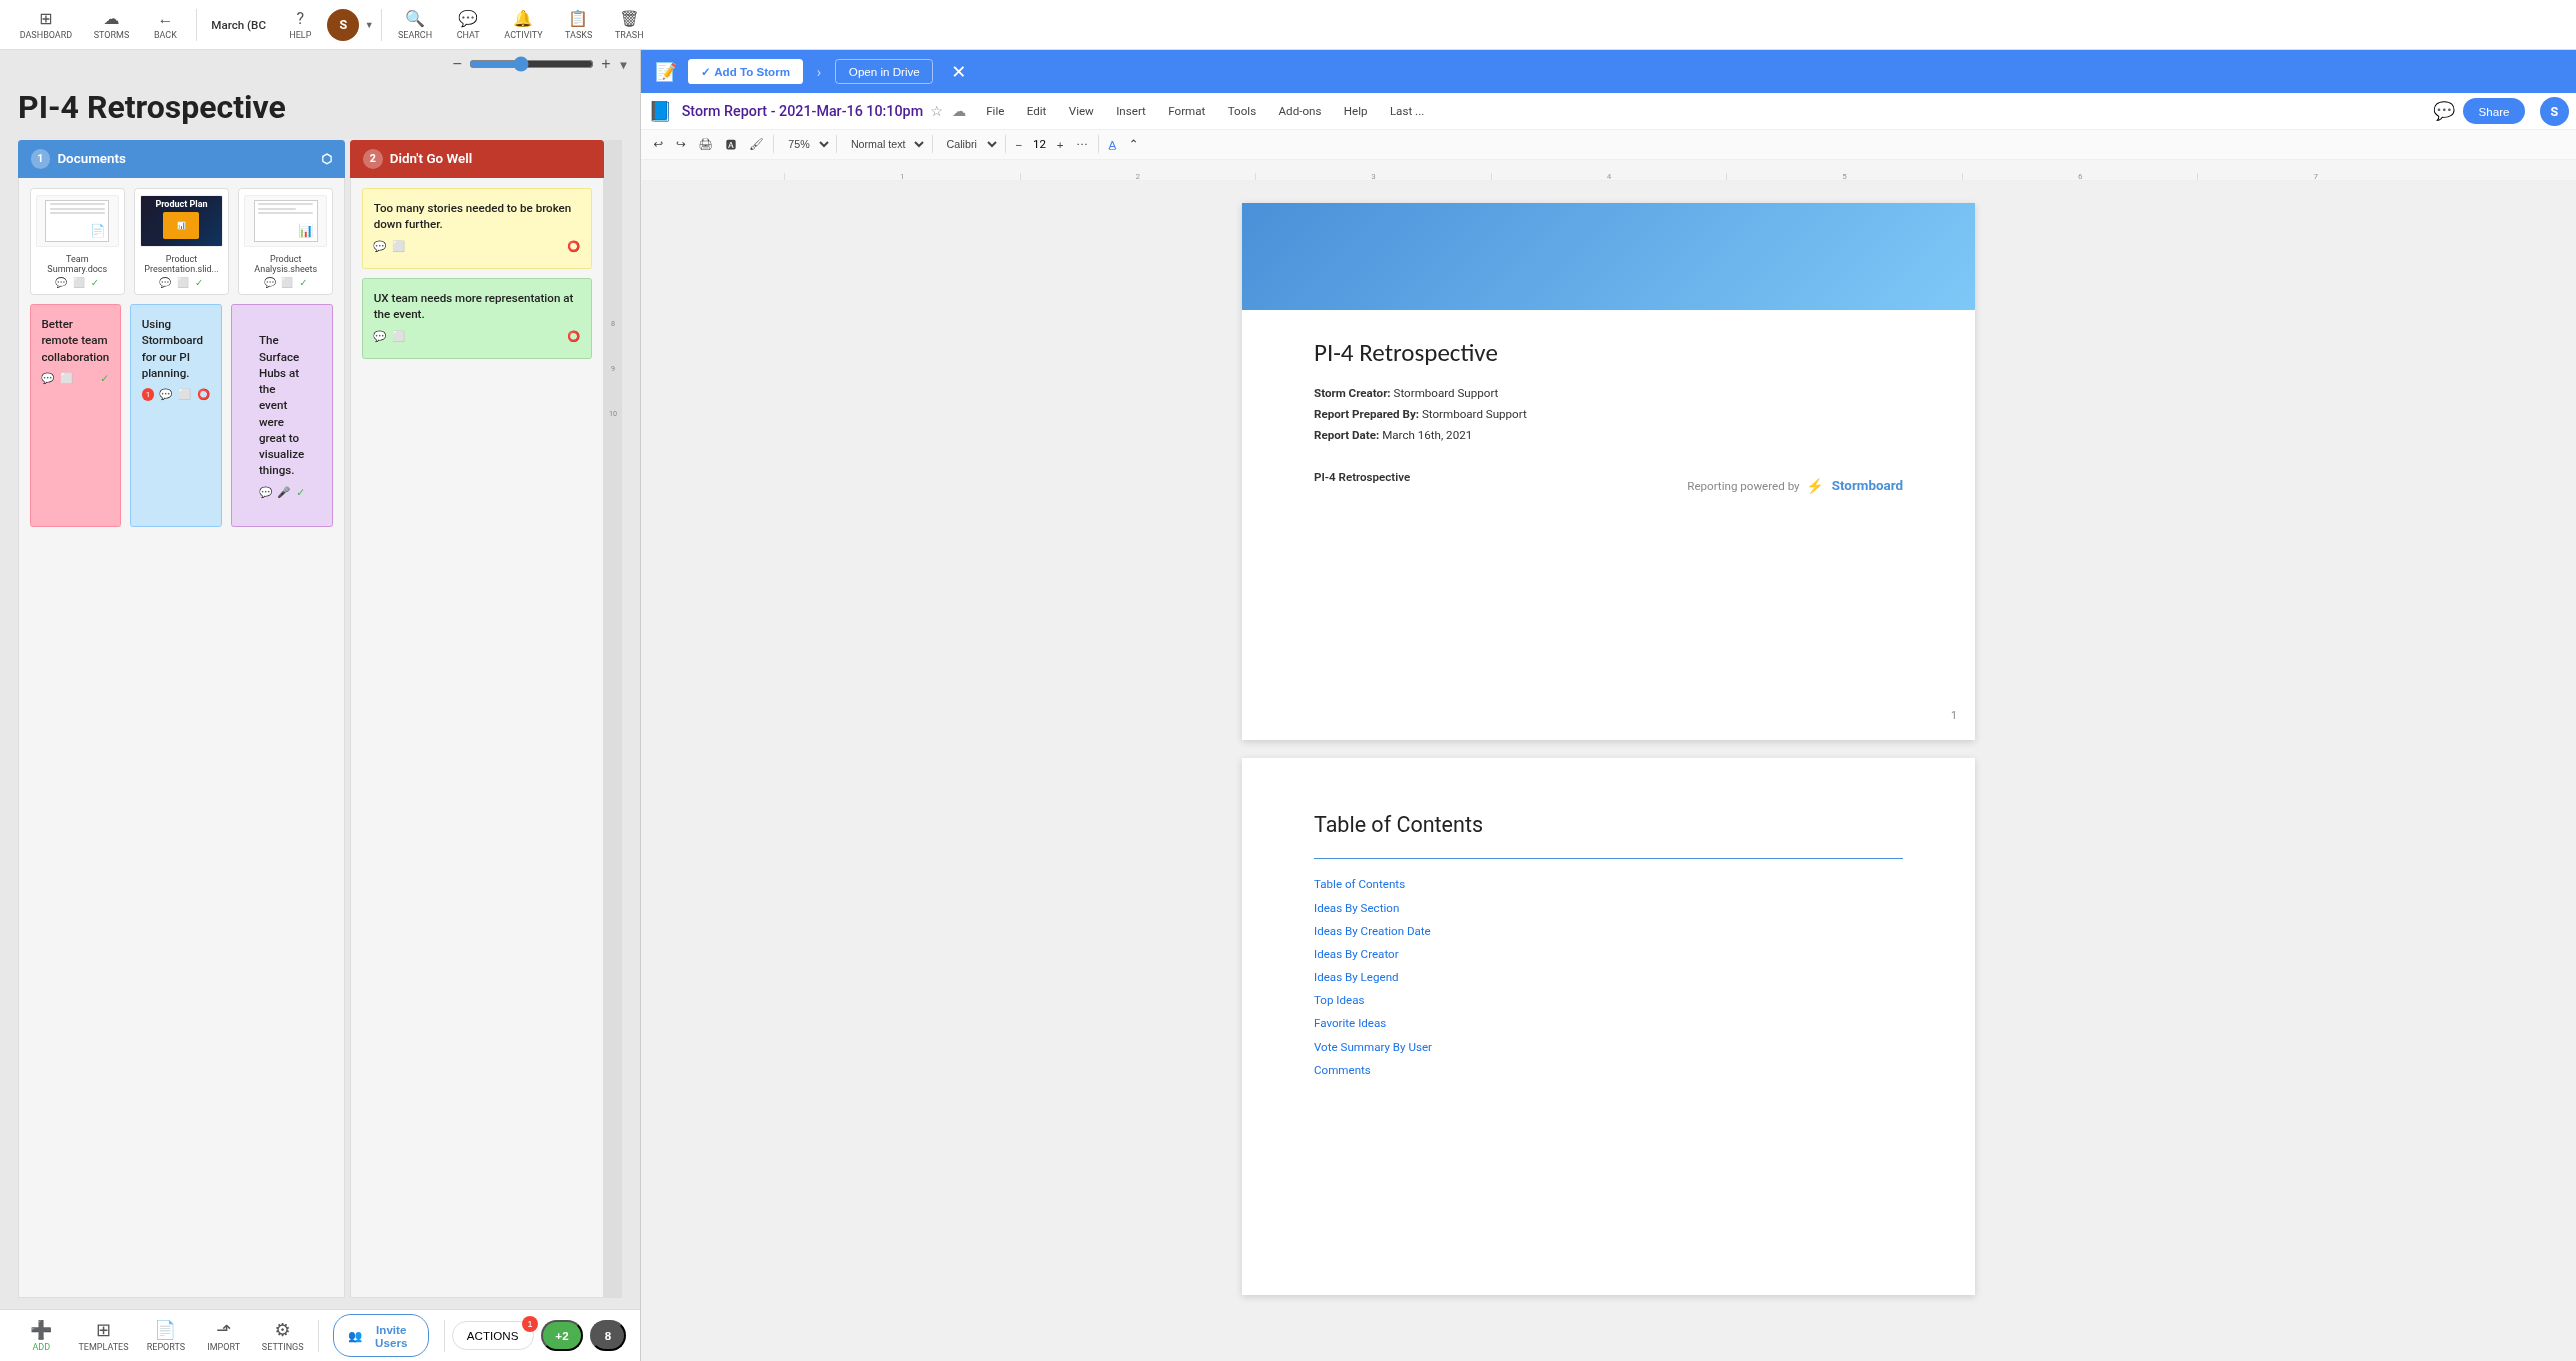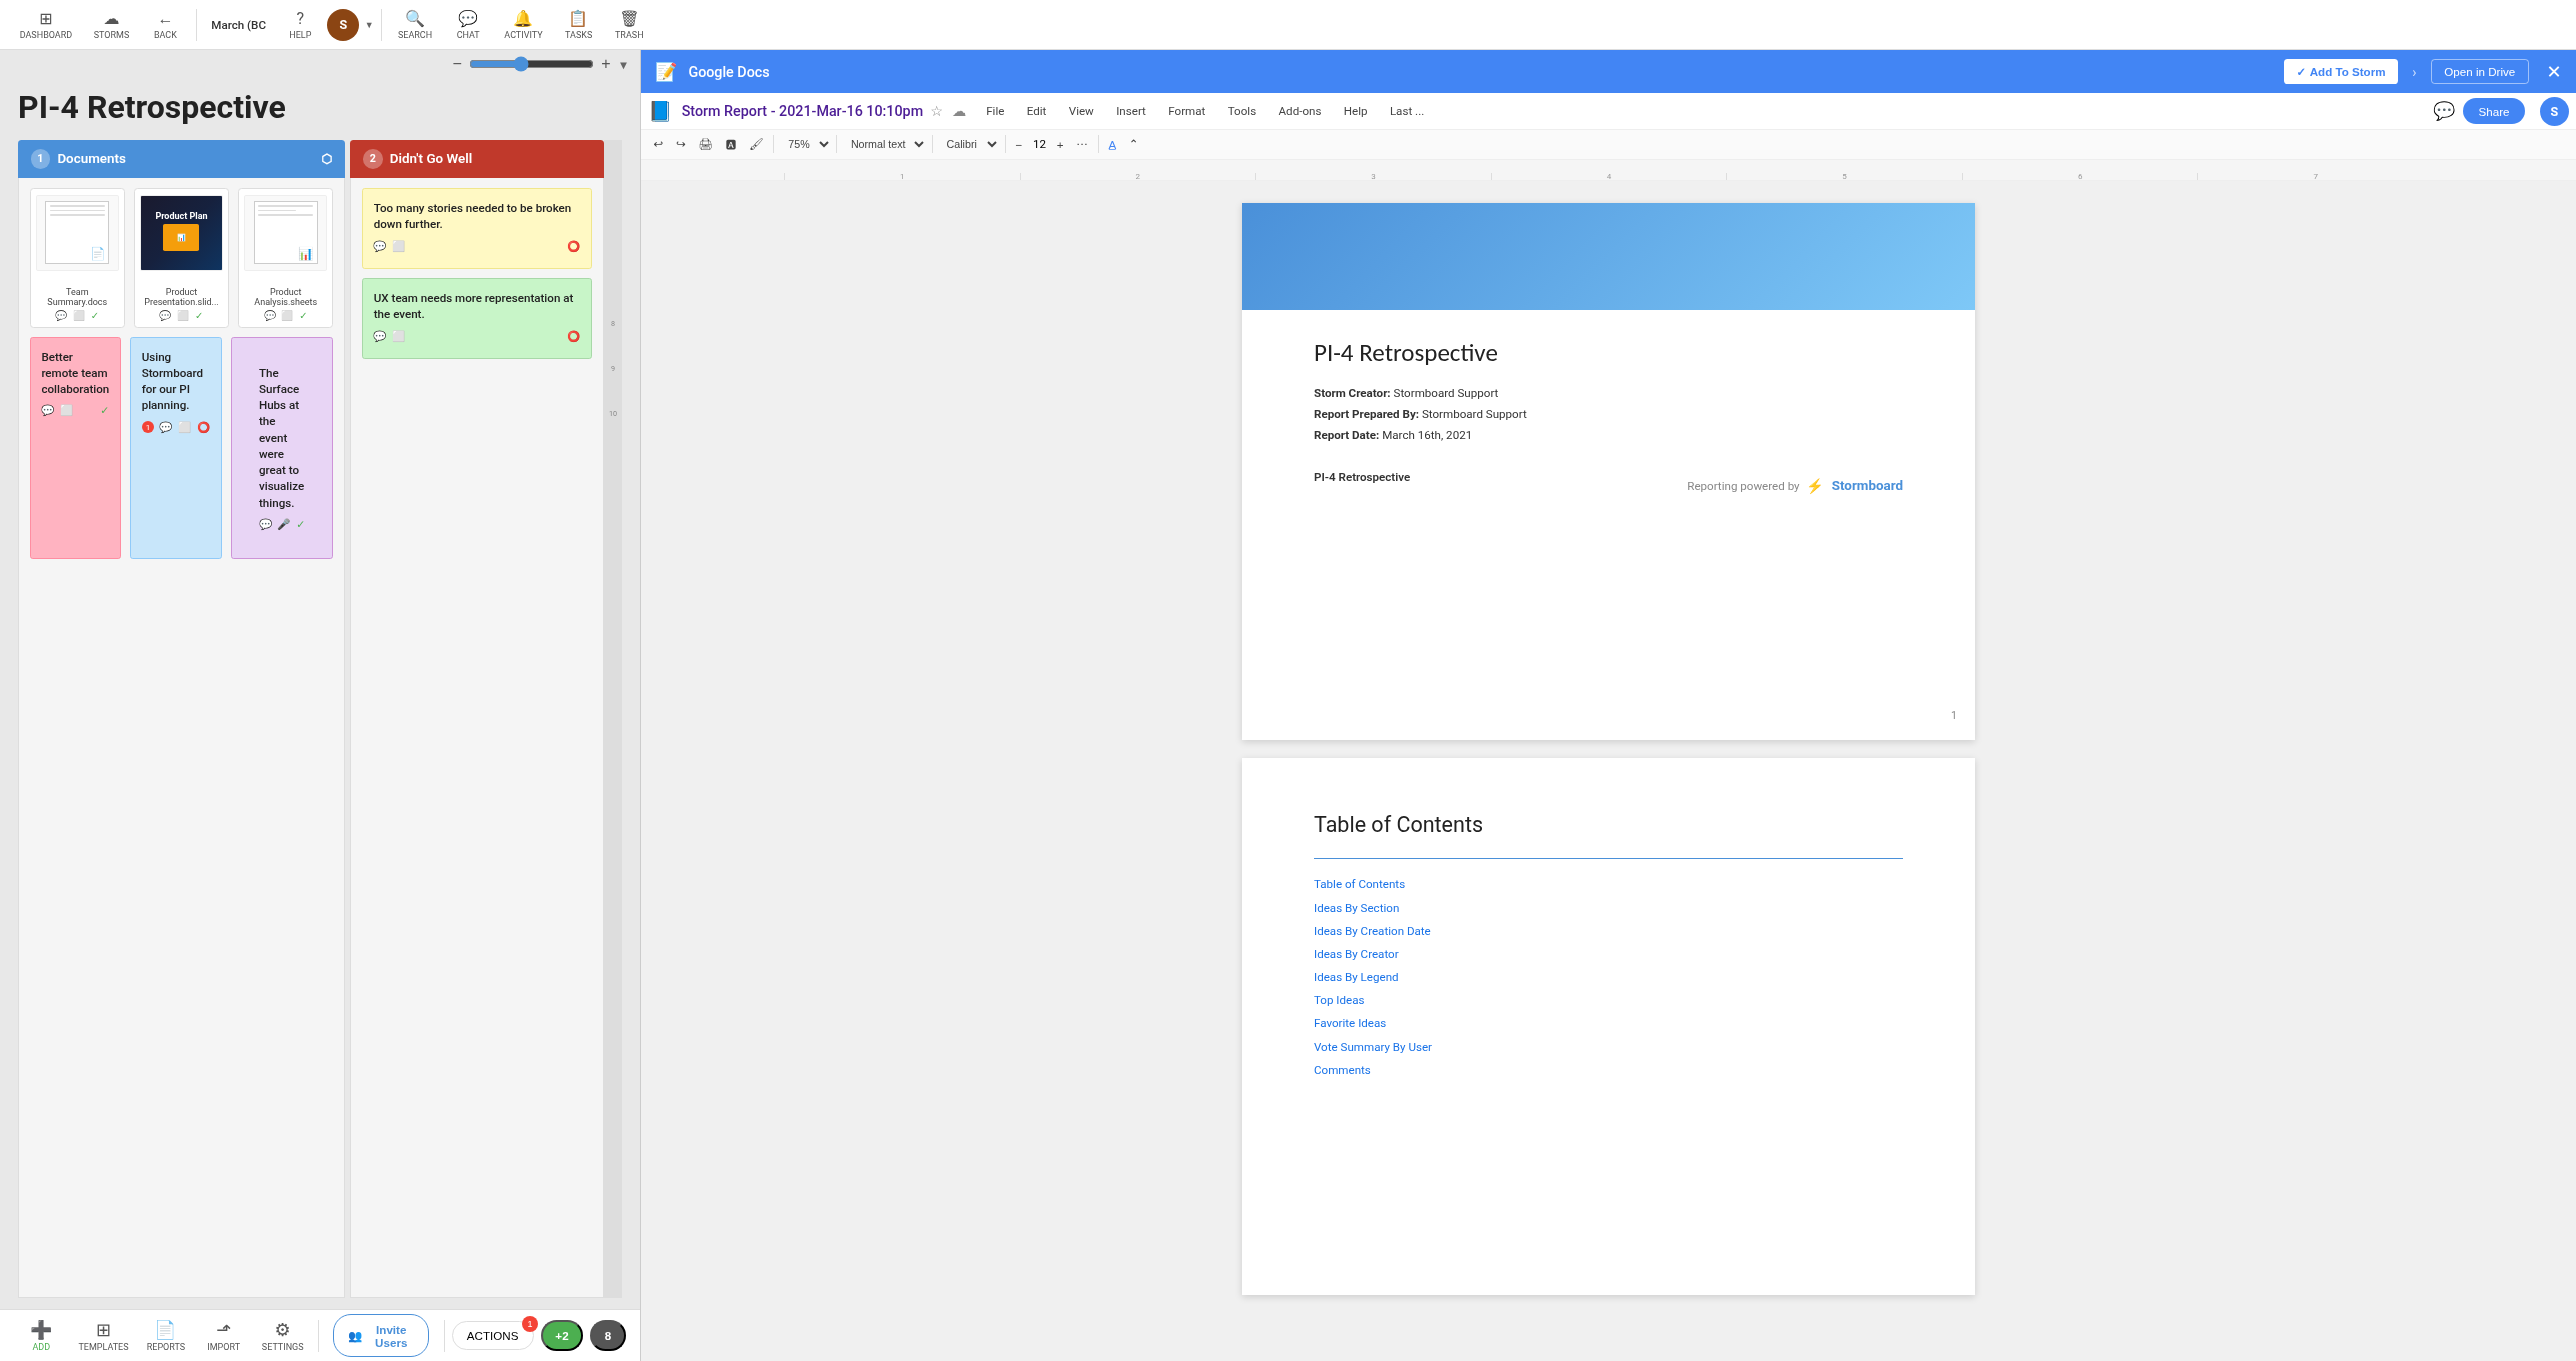--- a/index.html
+++ b/index.html
@@ -61,23 +61,23 @@
     .column-body { background: #f5f5f5; flex: 1; padding: 10.7px; display: flex; flex-direction: column; gap: 9px; overflow-y: auto; border: 0.9px solid #ddd; border-top: none; }
 
     
     .doc-cards-row { display: flex; gap: 9px; }
     .doc-card {
       flex: 1; background: white; border-radius: 3.6px; border: 0.9px solid #ddd;
       padding: 5.4px; display: flex; flex-direction: column; align-items: center;
       min-height: 107px;
     }
     .doc-thumb {
-      width: 100%; height: 76px; background: #f9f9f9; border: 0.9px solid #eee;
+      width: 100%; height: 52px; background: #f9f9f9; border: 0.9px solid #eee;
       display: flex; align-items: center; justify-content: center;
-      border-radius: 1.8px; margin-bottom: 16px; position: relative; overflow: hidden;
+      border-radius: 1.8px; margin-bottom: 7px; position: relative; overflow: hidden;
     }
     .doc-thumb-inner { width: 80%; height: 85%; background: white; border: 0.9px solid #ccc; position: relative; }
     .doc-thumb-line { height: 1.8px; background: #ddd; margin: 2.7px 3.6px; border-radius: 0.9px; }
     .doc-thumb-icon { position: absolute; bottom: 2.7px; right: 2.7px; font-size: 12.5px; }
     .doc-thumb-img { position: absolute; top: 0; left: 0; right: 0; bottom: 0; background: linear-gradient(135deg, #1a1a2e 0%, #16213e 50%, #0f3460 100%); display: flex; align-items: center; justify-content: center; }
     .doc-name { font-size: 9px; color: #444; text-align: center; margin-bottom: 3.6px; }
     .doc-actions { display: flex; gap: 5.4px; }
     .doc-action-btn { font-size: 9.8px; color: #888; cursor: pointer; }
 
     
@@ -439,21 +439,20 @@
         <span>8</span>
       </button>
     </div>
 
   </div>
 
   <div class="right-panel">
 
     <div class="gdocs-topbar">
       <span class="gdocs-logo">📝</span>
-      <span class="gdocs-title">Google Docs</span>
       <button class="gdocs-add-btn">
         <span>✓</span>
         <span>Add To Storm</span>
       </button>
       <span style="color:rgba(255,255,255,0.7);font-size:14.3px;margin:0 3.6px;">›</span>
       <button class="gdocs-open-btn">
         <span>Open in Drive</span>
       </button>
       <button class="gdocs-close-btn">✕</button>
     </div>

